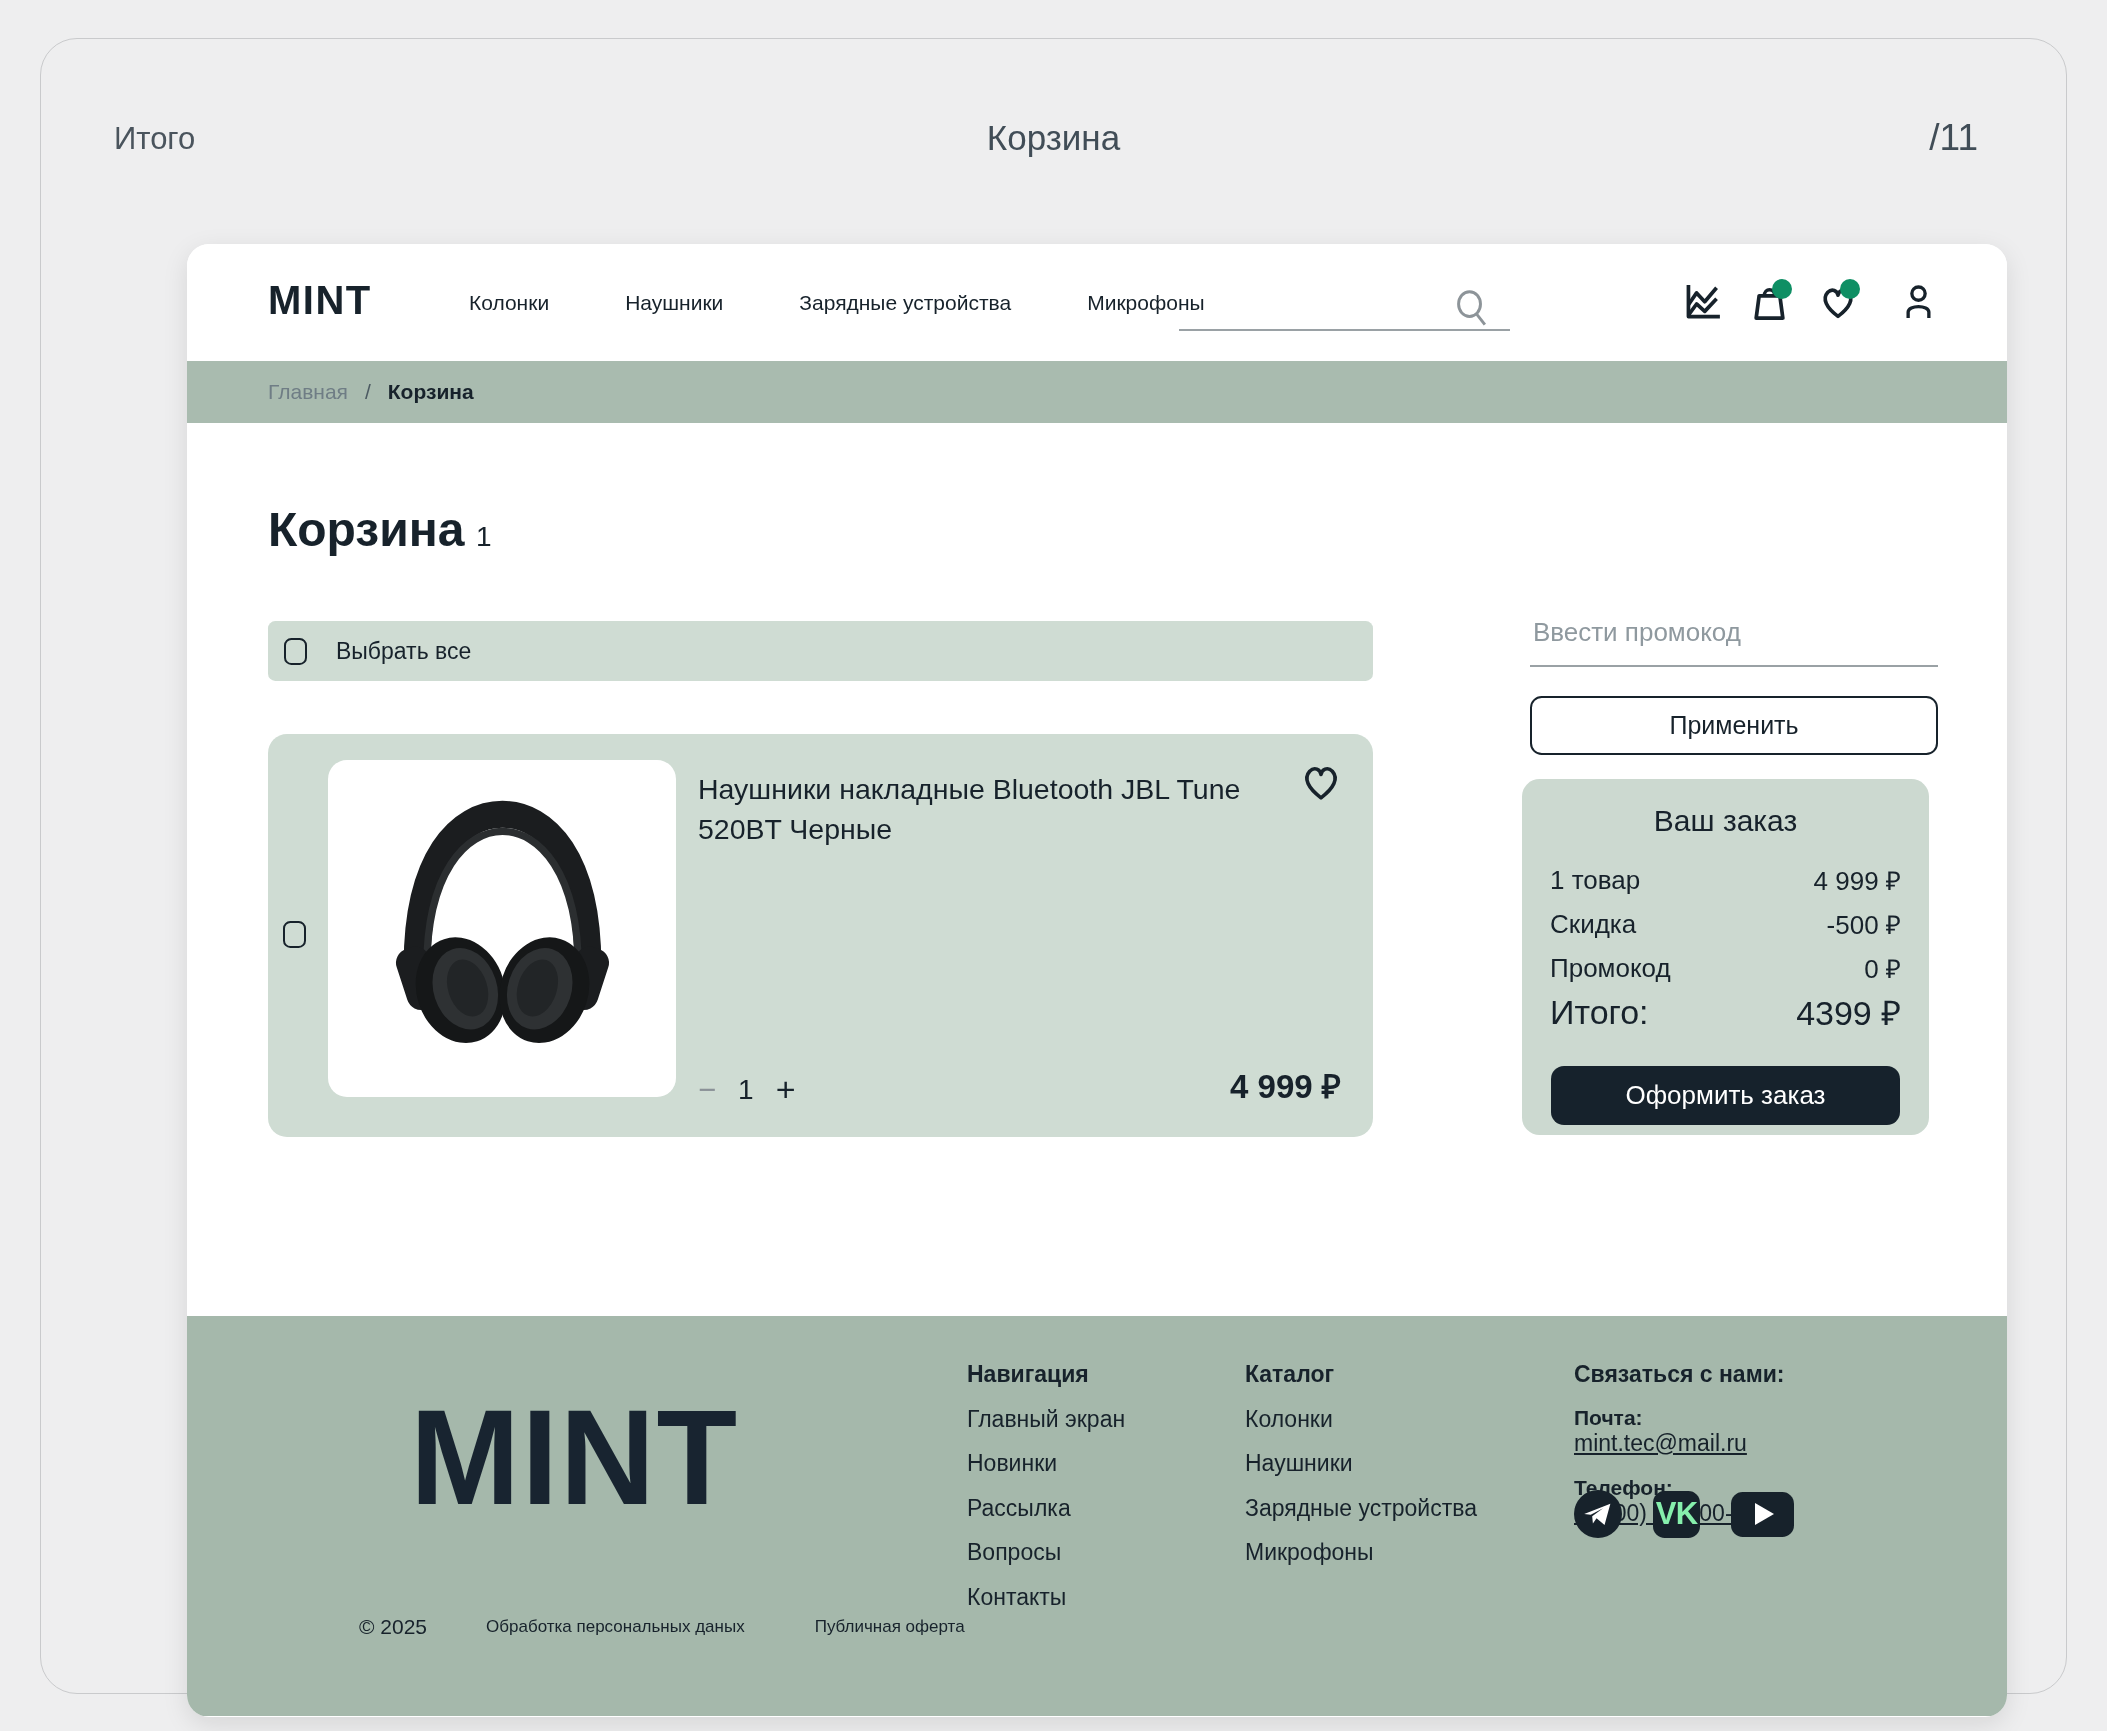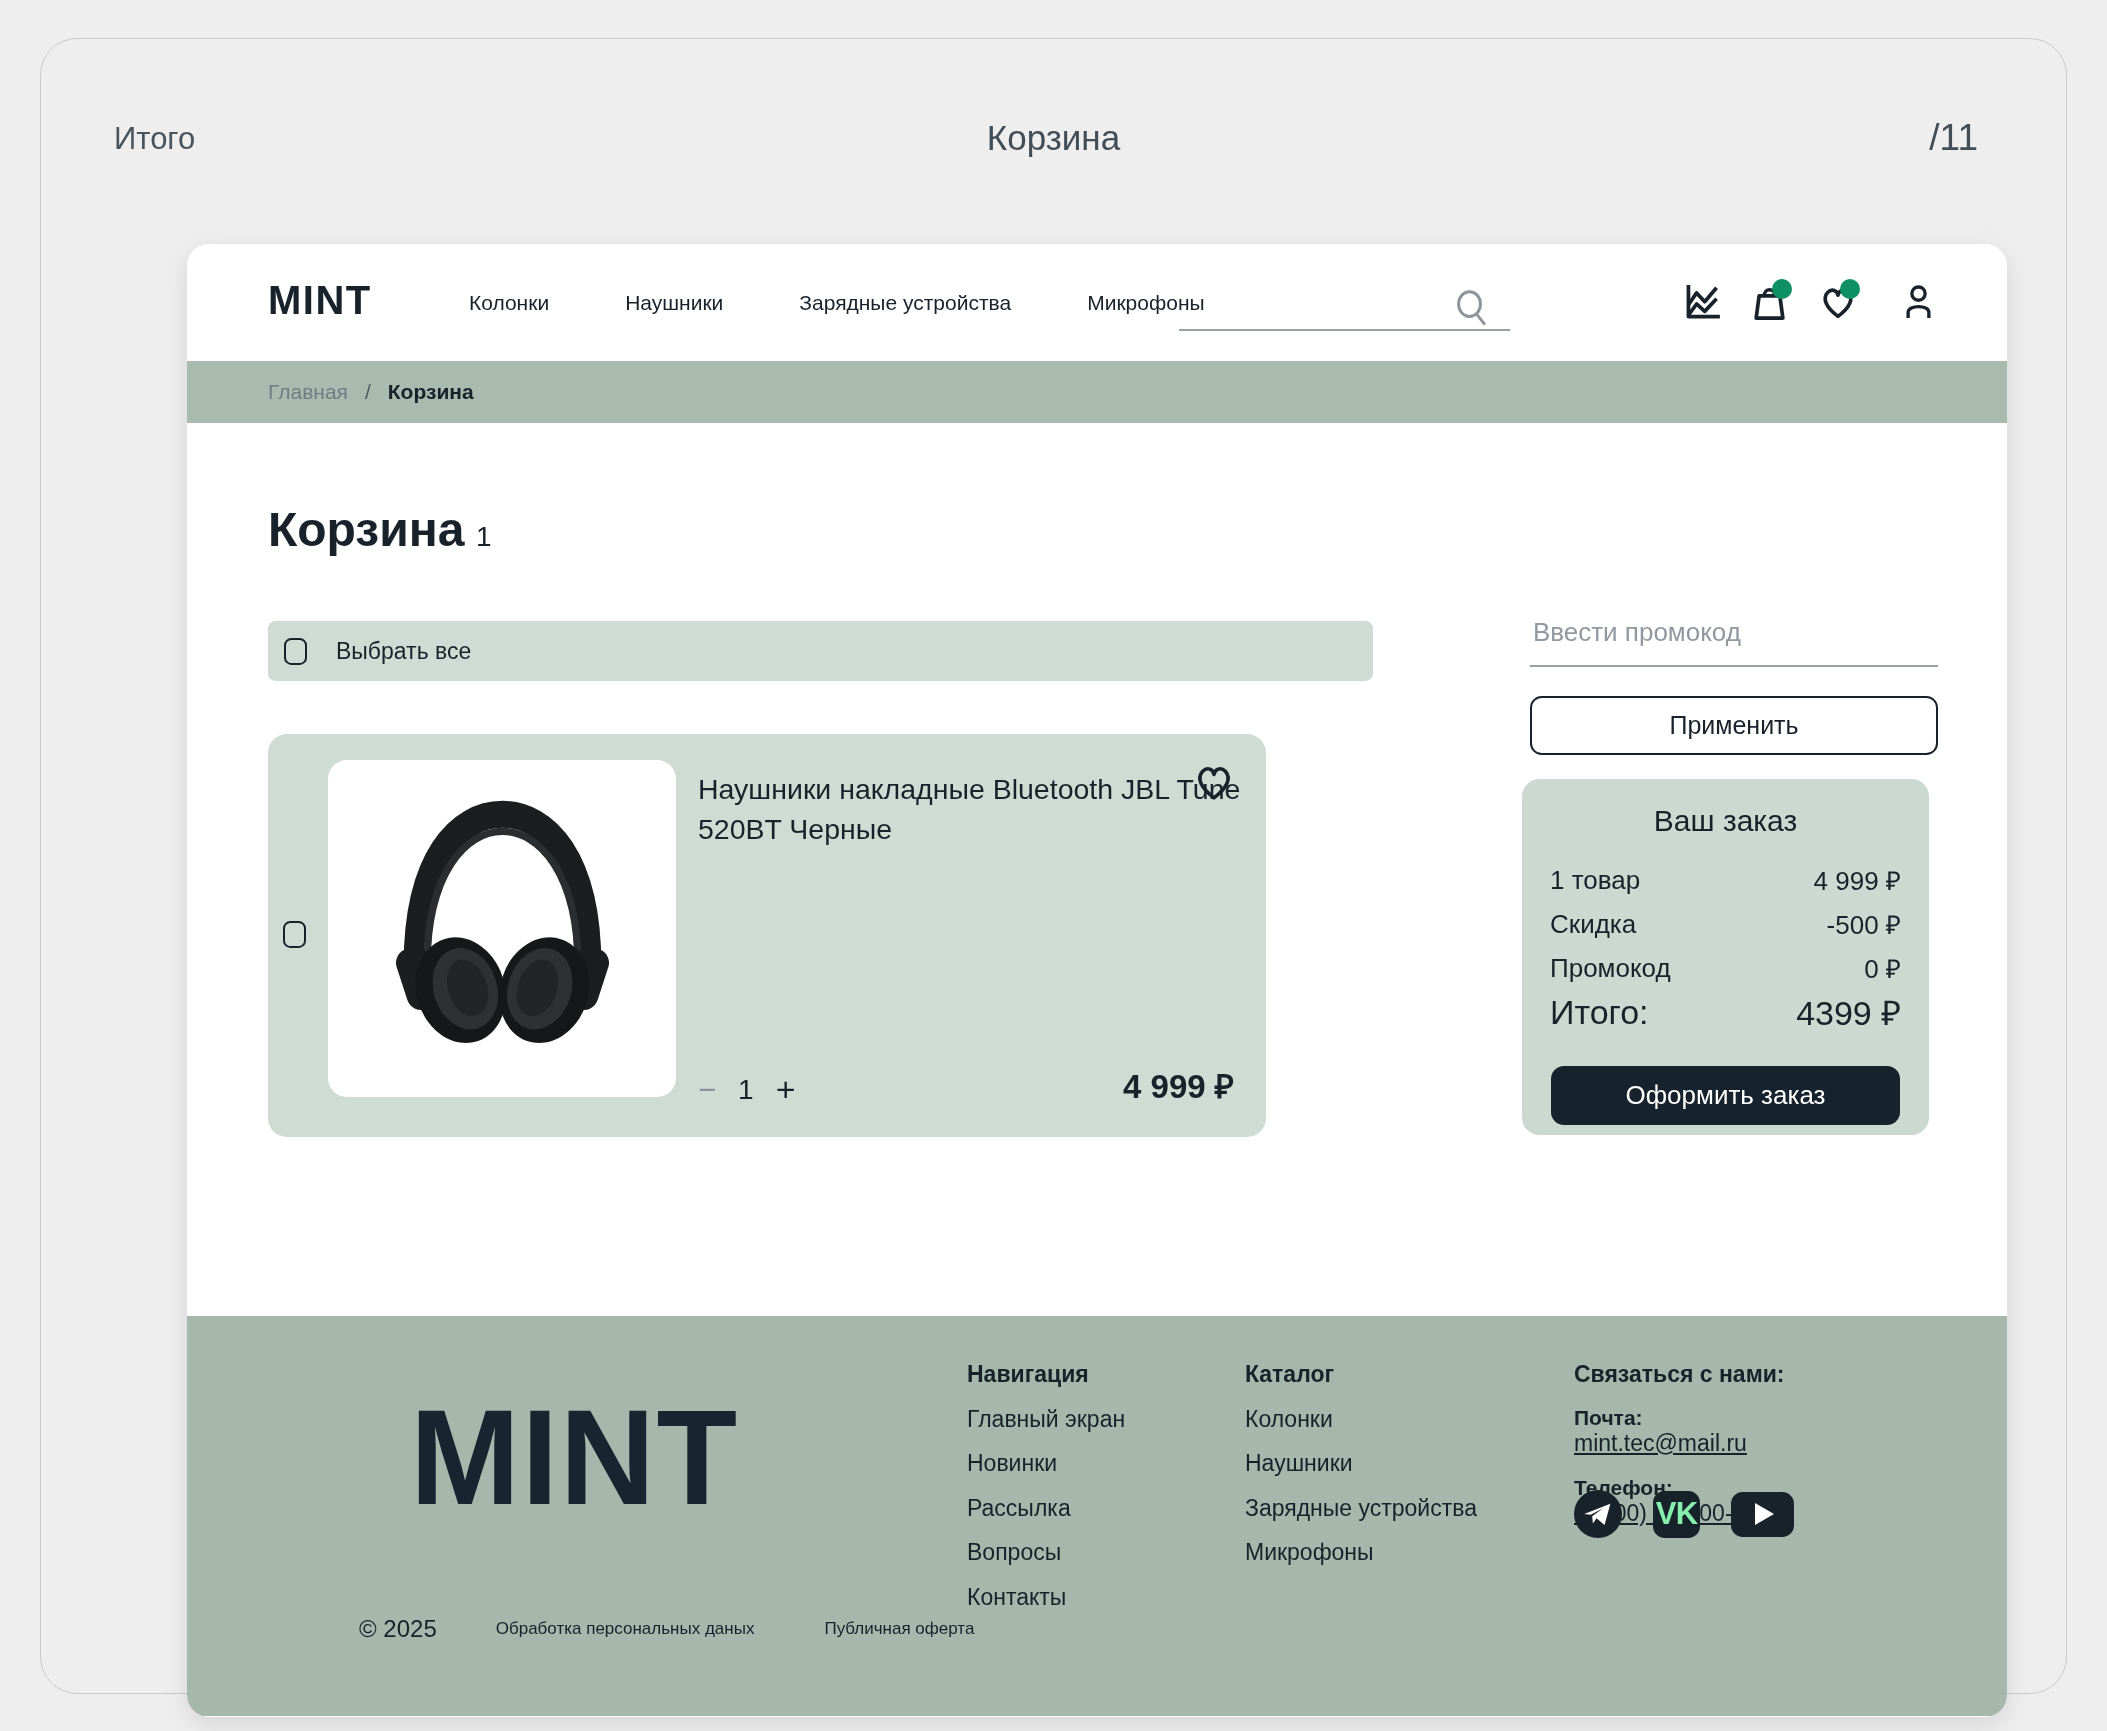--- a/index.html
+++ b/index.html
@@ -37,21 +37,21 @@
   
   .h1wrap { position:absolute; left:81px; top:258px; display:flex; align-items:baseline; gap:11.7px; }
   .h1 { font-size:48px; font-weight:700; }
   .h1count { font-size:28px; font-weight:400; }
 
   .selectall { position:absolute; left:81px; top:377px; width:1105px; height:60px;
     background:#cfdcd3; border-radius:7.3px; display:flex; align-items:center; gap:29px; padding-left:16px; }
   .checkbox { width:23px; height:27px; border:2.9px solid #17222b; border-radius:7.3px; background:transparent; cursor:pointer; flex:none; }
   .selectall span { font-size:23px; font-weight:500; }
 
-  .pcard { position:absolute; left:81px; top:490px; width:998px; height:403px; background:#cfdcd3; border-radius:19px; }
+  .pcard { position:absolute; left:81px; top:490px; width:1105px; height:403px; background:#cfdcd3; border-radius:19px; }
   .pcard .checkbox { position:absolute; left:15.4px; top:187px; }
   .pimg { position:absolute; left:60px; top:26px; width:348px; height:337px; background:#fff; border-radius:19px; }
   .pimg svg { position:absolute; left:28px; top:20.5px; }
   .ptitle { position:absolute; left:430px; top:35px; width:578px; font-size:28.5px; line-height:1.42; color:#17222b; }
   .pheart { position:absolute; right:31px; top:28px; width:42px; height:42px; cursor:pointer; }
   .stepper { position:absolute; left:430px; bottom:28px; display:flex; align-items:center; gap:22px; font-size:31px; }
   .st-minus { color:#8b9298; cursor:pointer; }
   .st-plus  { color:#17222b; cursor:pointer; font-size:34px; }
   .st-qty   { font-size:28px; }
   .pprice { position:absolute; right:32px; bottom:29px; font-size:33px; font-weight:700; }
@@ -84,21 +84,21 @@
   .contact-row b { font-weight:700; }
   .contact-row a { color:#17222b; cursor:pointer; }
   .socials { position:absolute; left:1387px; top:174px; display:flex; gap:31px; align-items:center; }
   .soc { cursor:pointer; }
   .soc-tg { width:48px; height:48px; }
   .soc-vk { width:47px; height:47px; background:#17222b; border-radius:11.7px; display:flex; align-items:center; justify-content:center;
     color:#86efac; font-size:31px; font-weight:700; letter-spacing:-0.7px; }
   .soc-yt { width:63px; height:45px; background:#17222b; border-radius:11.7px; display:flex; align-items:center; justify-content:center; }
   .yt-tri { width:0; height:0; border-left:19px solid #fff; border-top:11.7px solid transparent; border-bottom:11.7px solid transparent; margin-left:4.4px; }
   .fbottom { position:absolute; left:172px; top:299px; display:flex; align-items:center; }
-  .fcopy { font-size:24px; margin-right:59px; }
+  .fcopy { font-size:21px; margin-right:59px; }
   .flegal { font-size:17px; color:#17222b; text-decoration:none; margin-right:70px; cursor:pointer; }
 </style>
 </head>
 <body>
 
 <div class="slide-frame">
   <div class="bar-left">Итого</div>
   <div class="bar-center">Корзина</div>
   <div class="bar-right">/11</div>
 

